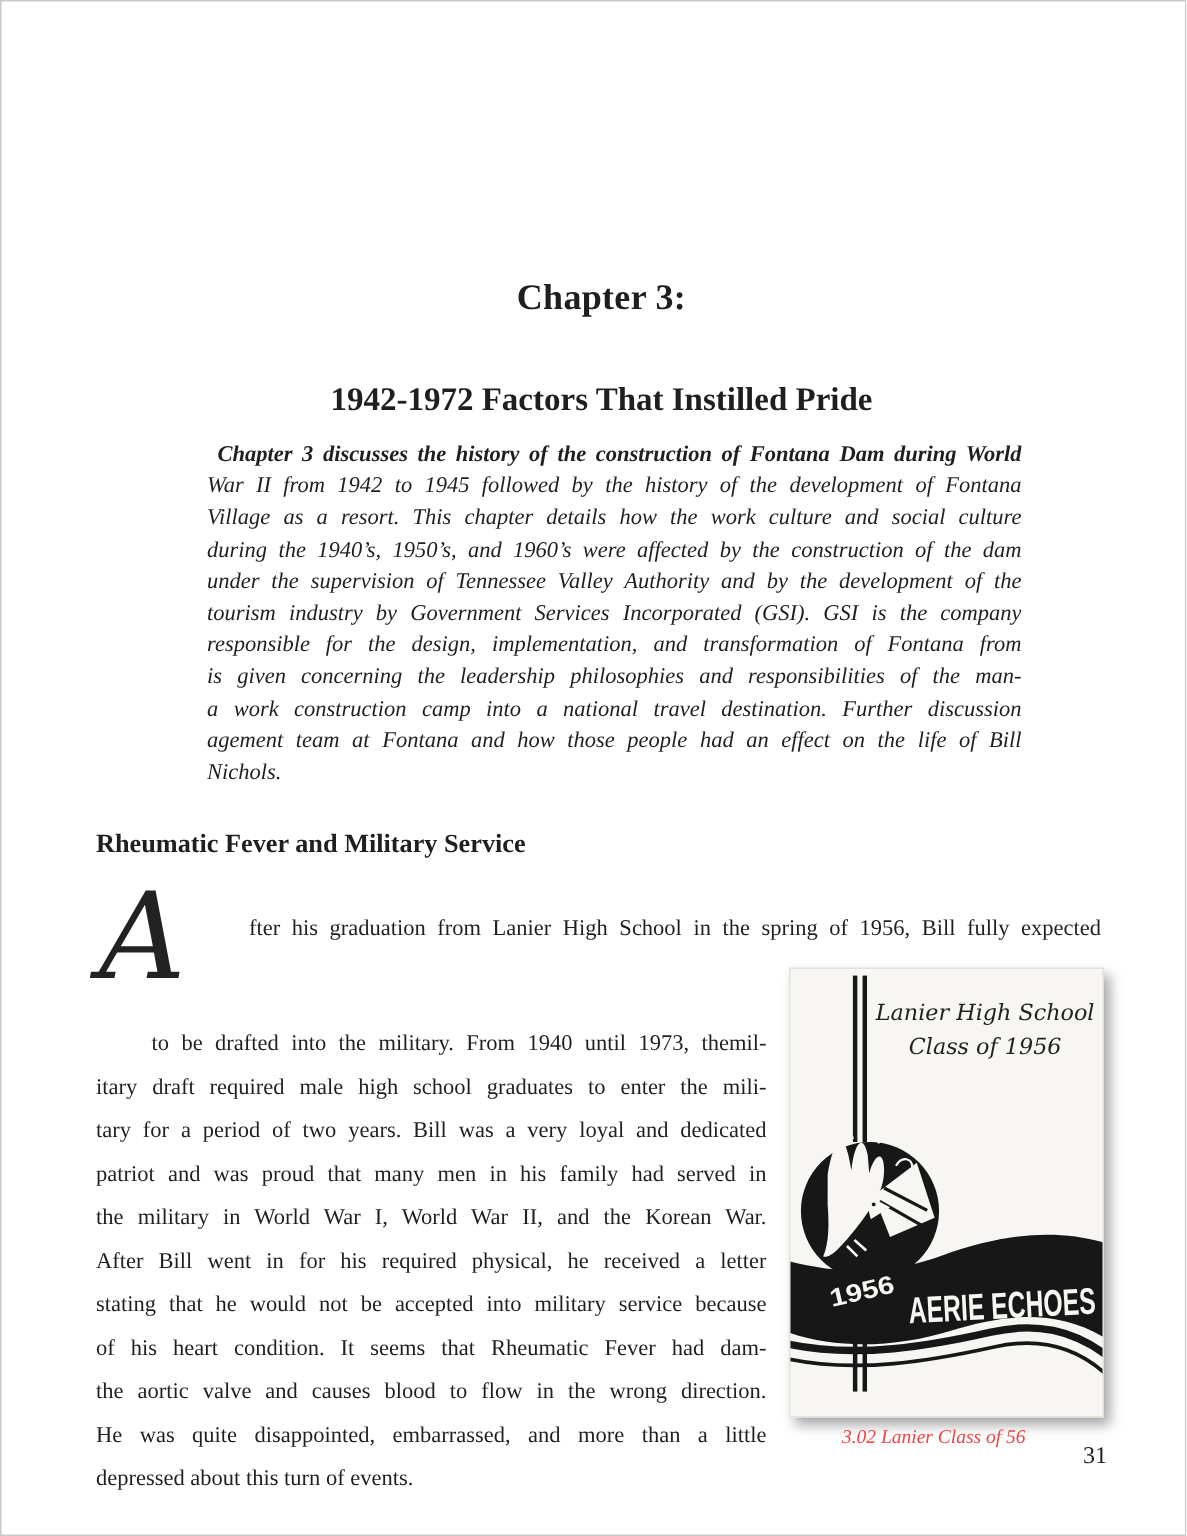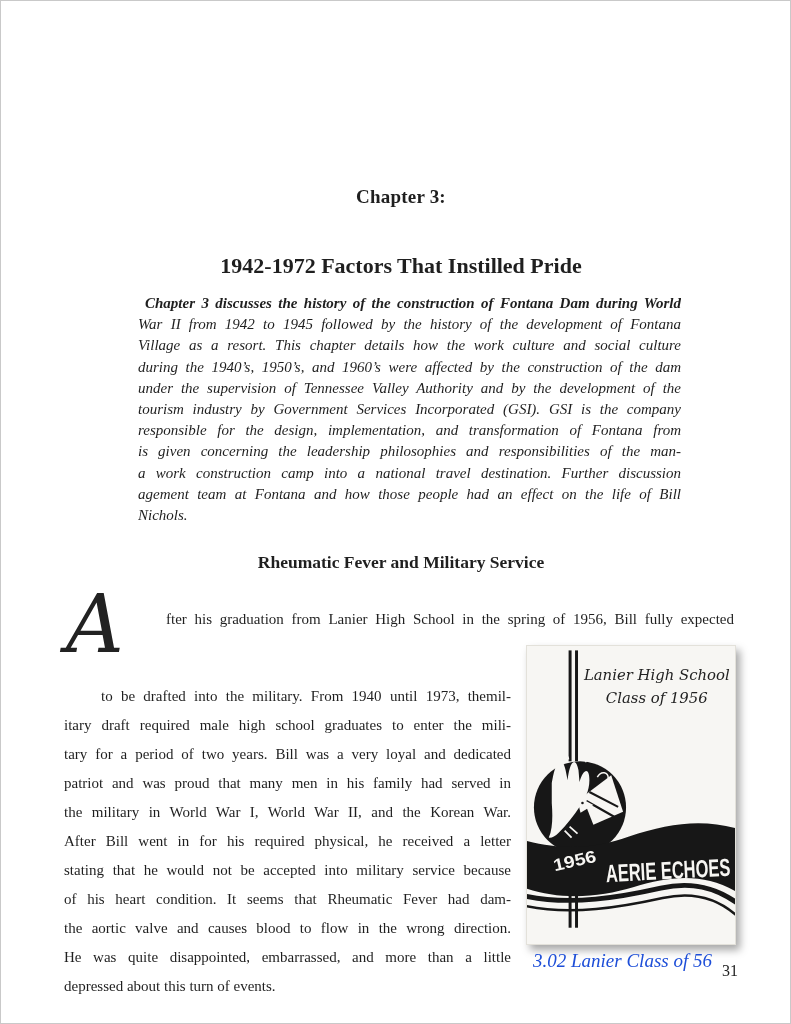--- a/index.html
+++ b/index.html
@@ -4,55 +4,55 @@
 <style>
   html,body { margin:0; padding:0; background:#ffffff; }
   .page {
     position:relative; width:791px; height:1024px; margin:0 auto;
     background:#ffffff; box-sizing:border-box; border:1px solid #c9c9c9;
     font-family:"Liberation Serif","DejaVu Serif",serif; color:var(--ink,#1f1f1f);
     overflow:hidden;
   }
   .chapter-title {
     position:absolute; top:185px; left:63px; width:674px; text-align:center;
-    font-size:19px; font-weight:bold; letter-spacing:0.2px;
+    font-size:24px; font-weight:bold; letter-spacing:0.2px;
   }
   .chapter-subtitle {
     position:absolute; top:240px; left:63px; width:674px; text-align:center;
     font-size:22px; font-weight:bold;margin-top:12px;
   }
   .abstract {
     position:absolute; top:292px; left:137px; width:543px;
     font-style:italic; font-size:15px;
   }
   .al { height:21.2px; line-height:21.2px; overflow:hidden;
         text-align:justify; text-align-last:justify; box-sizing:border-box; }
   .al:first-child { padding-left:7px;font-weight:bold; }
   .al:last-child  { text-align-last:left; }
   .section-heading {
-    position:absolute; top:551px; left:63px; width:674px; text-align:center;
+    position:absolute; top:551px; left:63px; width:674px; 
     font-size:17.5px; font-weight:bold;
   }
   .bodytext { position:absolute; top:604px; left:63px; width:670px; font-size:15px; }
   .bl { width:447px; height:29px; line-height:29px; overflow:hidden;
         text-align:justify; text-align-last:justify; box-sizing:border-box; }
   .bl.l1 { width:670px; padding-left:102px; }
   .bl.l2 { padding-left:37px;margin-top:48px; }
   .bl.last { text-align-last:left; }
   .dropcap {
     position:absolute; left:2px; top:-20px; z-index:2;
     font-family:"DejaVu Serif",serif; font-style:italic;
     font-size:80px; line-height:80px; color:#222;
   }
   .figure { position:absolute; left:525px; top:644px; width:193px; margin:0; }
   .cover {
     display:block; width:210px; height:300px; background:var(--cover_bg,#f7f6f3);
     box-shadow:4px 5px 8px rgba(0,0,0,0.35); border:1px solid #e3e1da; box-sizing:border-box;
   }
-  .figcaption { margin-top:5px; text-align:center; font-style:italic; font-size:19px; color:#1d4ed8; }
+  .figcaption { margin-top:5px; text-align:center; font-style:italic; font-size:13px; color:#ef4444; }
   .page-number { position:absolute; left:697px; top:961px; width:40px; text-align:right; font-size:16px; }
 
   
   .emblem-bg   { fill:var(--emblem,#171717); }
   .ink-fill    { fill:var(--emblem,#171717); }
   .paper       { fill:var(--cover_bg,#f7f6f3); }
   .paper-line  { stroke:var(--cover_bg,#f7f6f3); }
   .emblem-line { stroke:var(--emblem,#171717); }
   .emblem-stroke { stroke:var(--emblem,#171717); }
   .script-text { fill:#222; font-style:italic; font-family:"DejaVu Serif",serif; }

